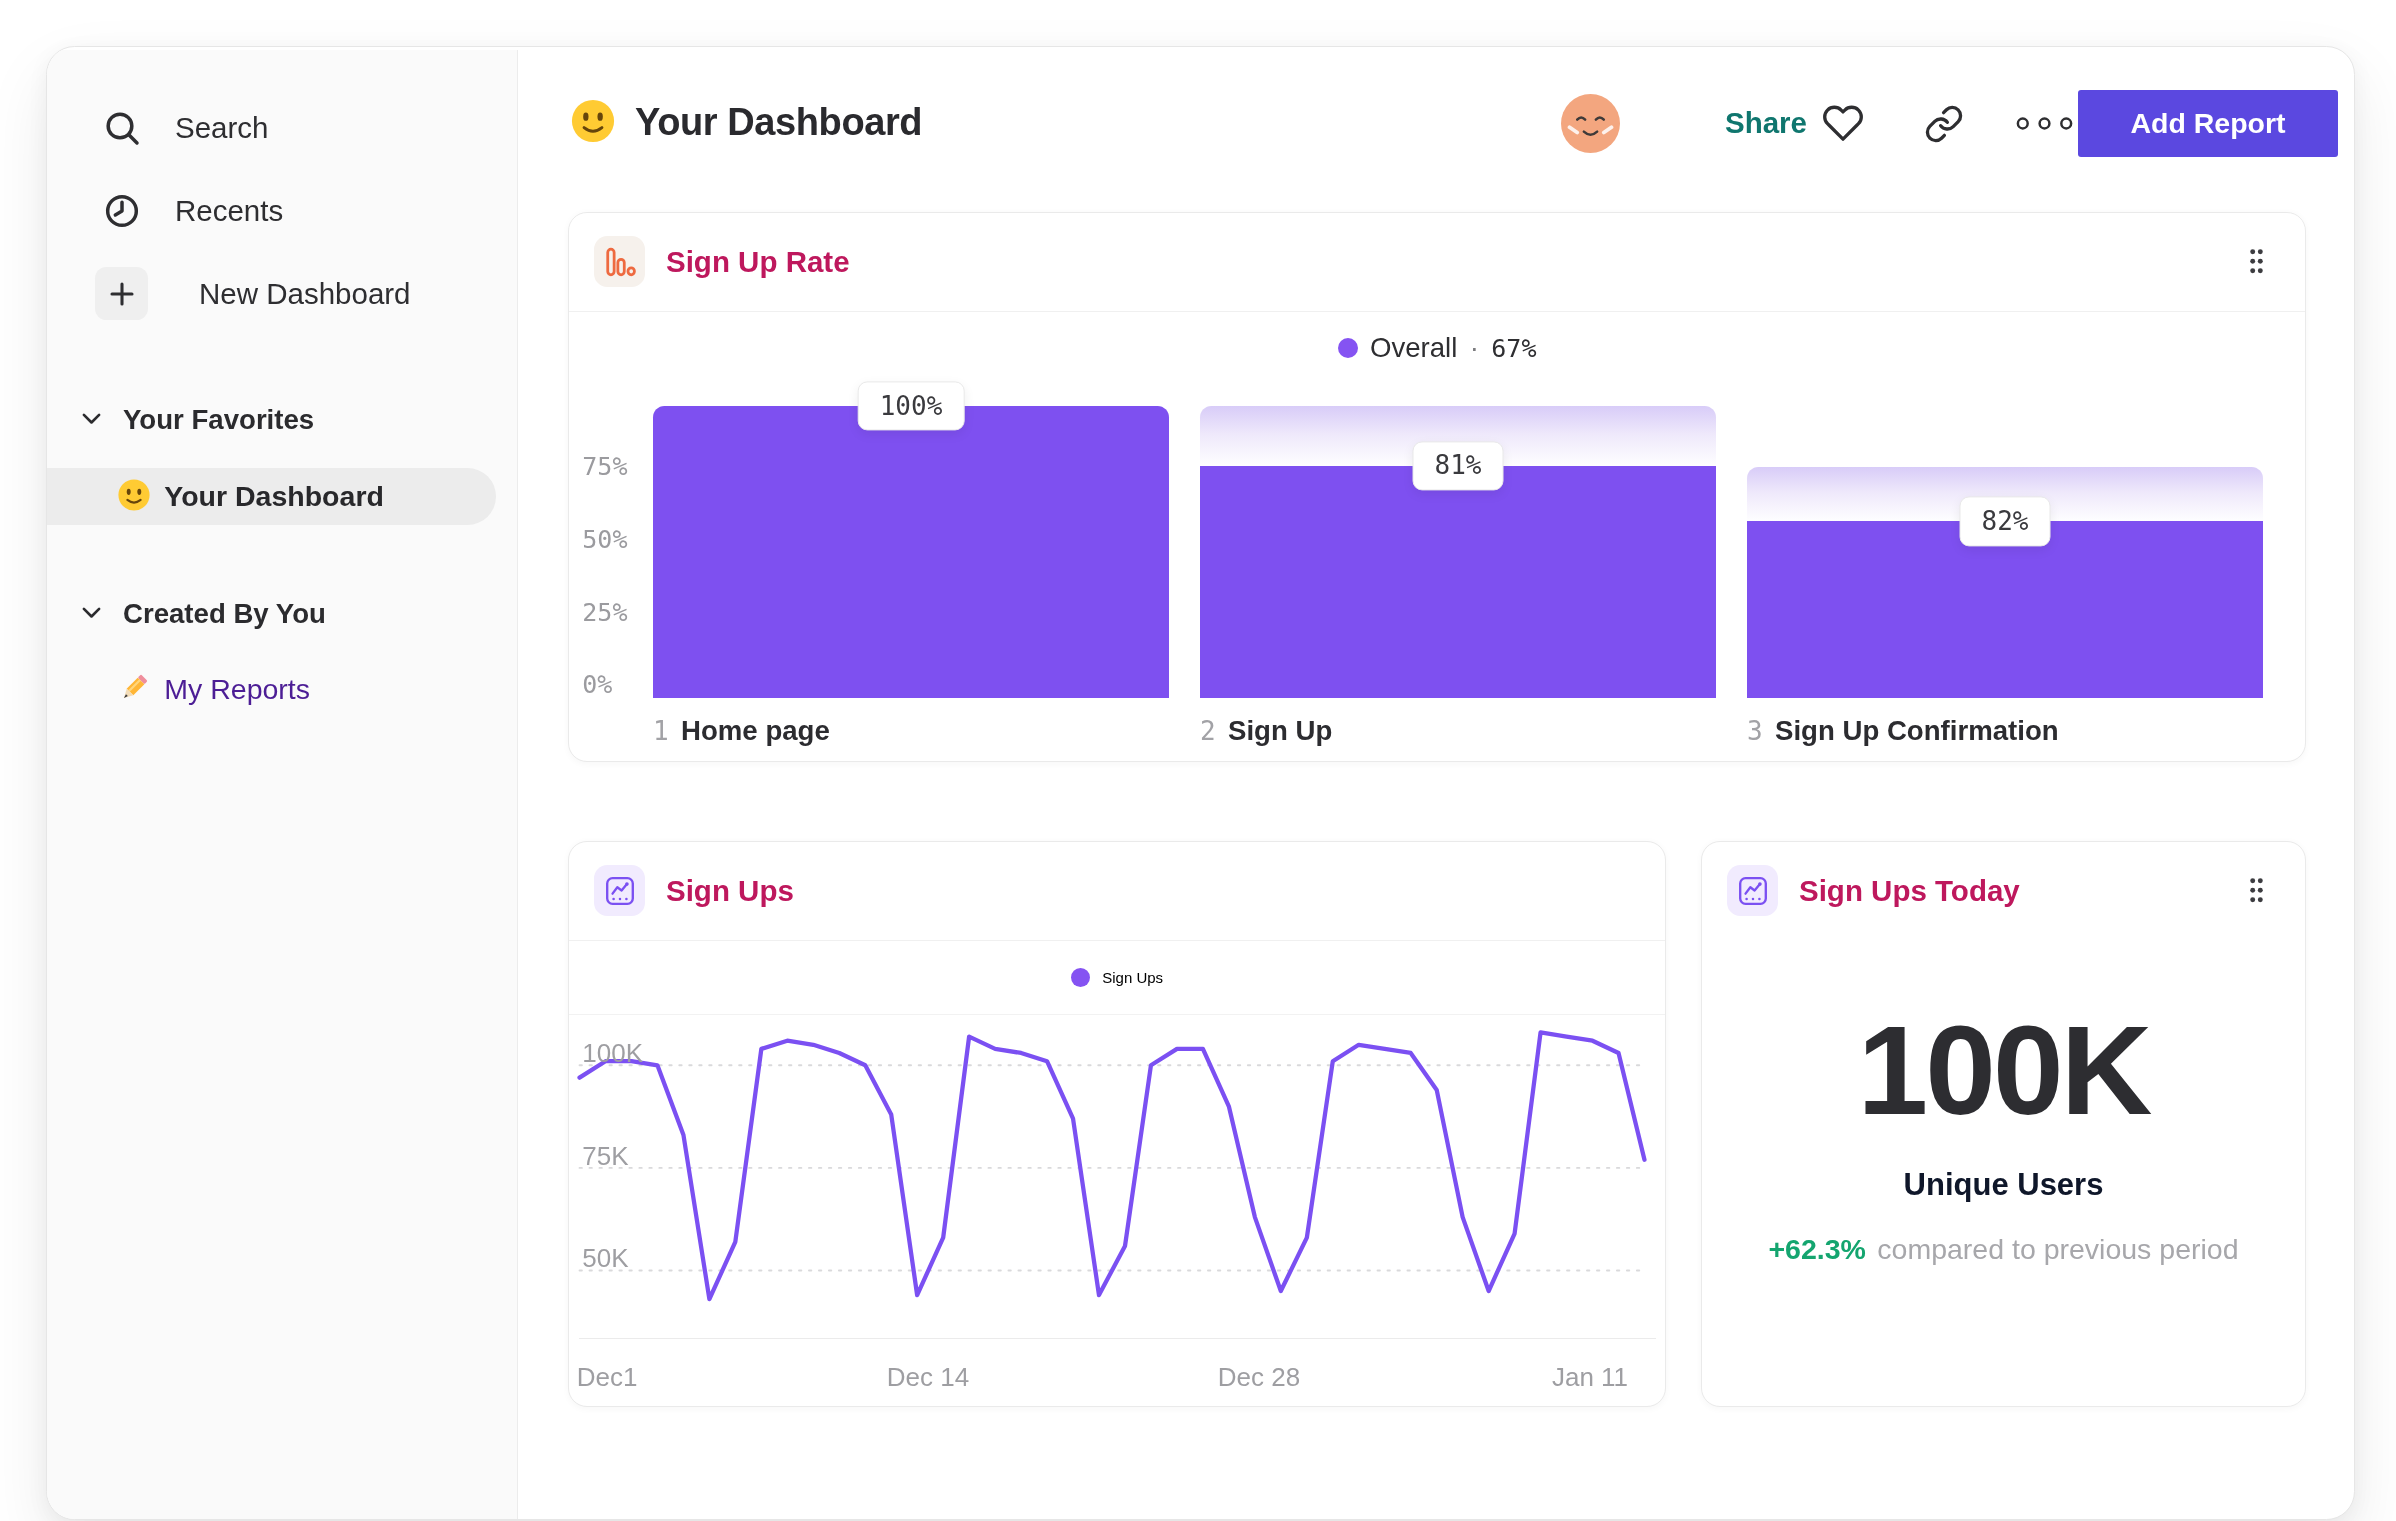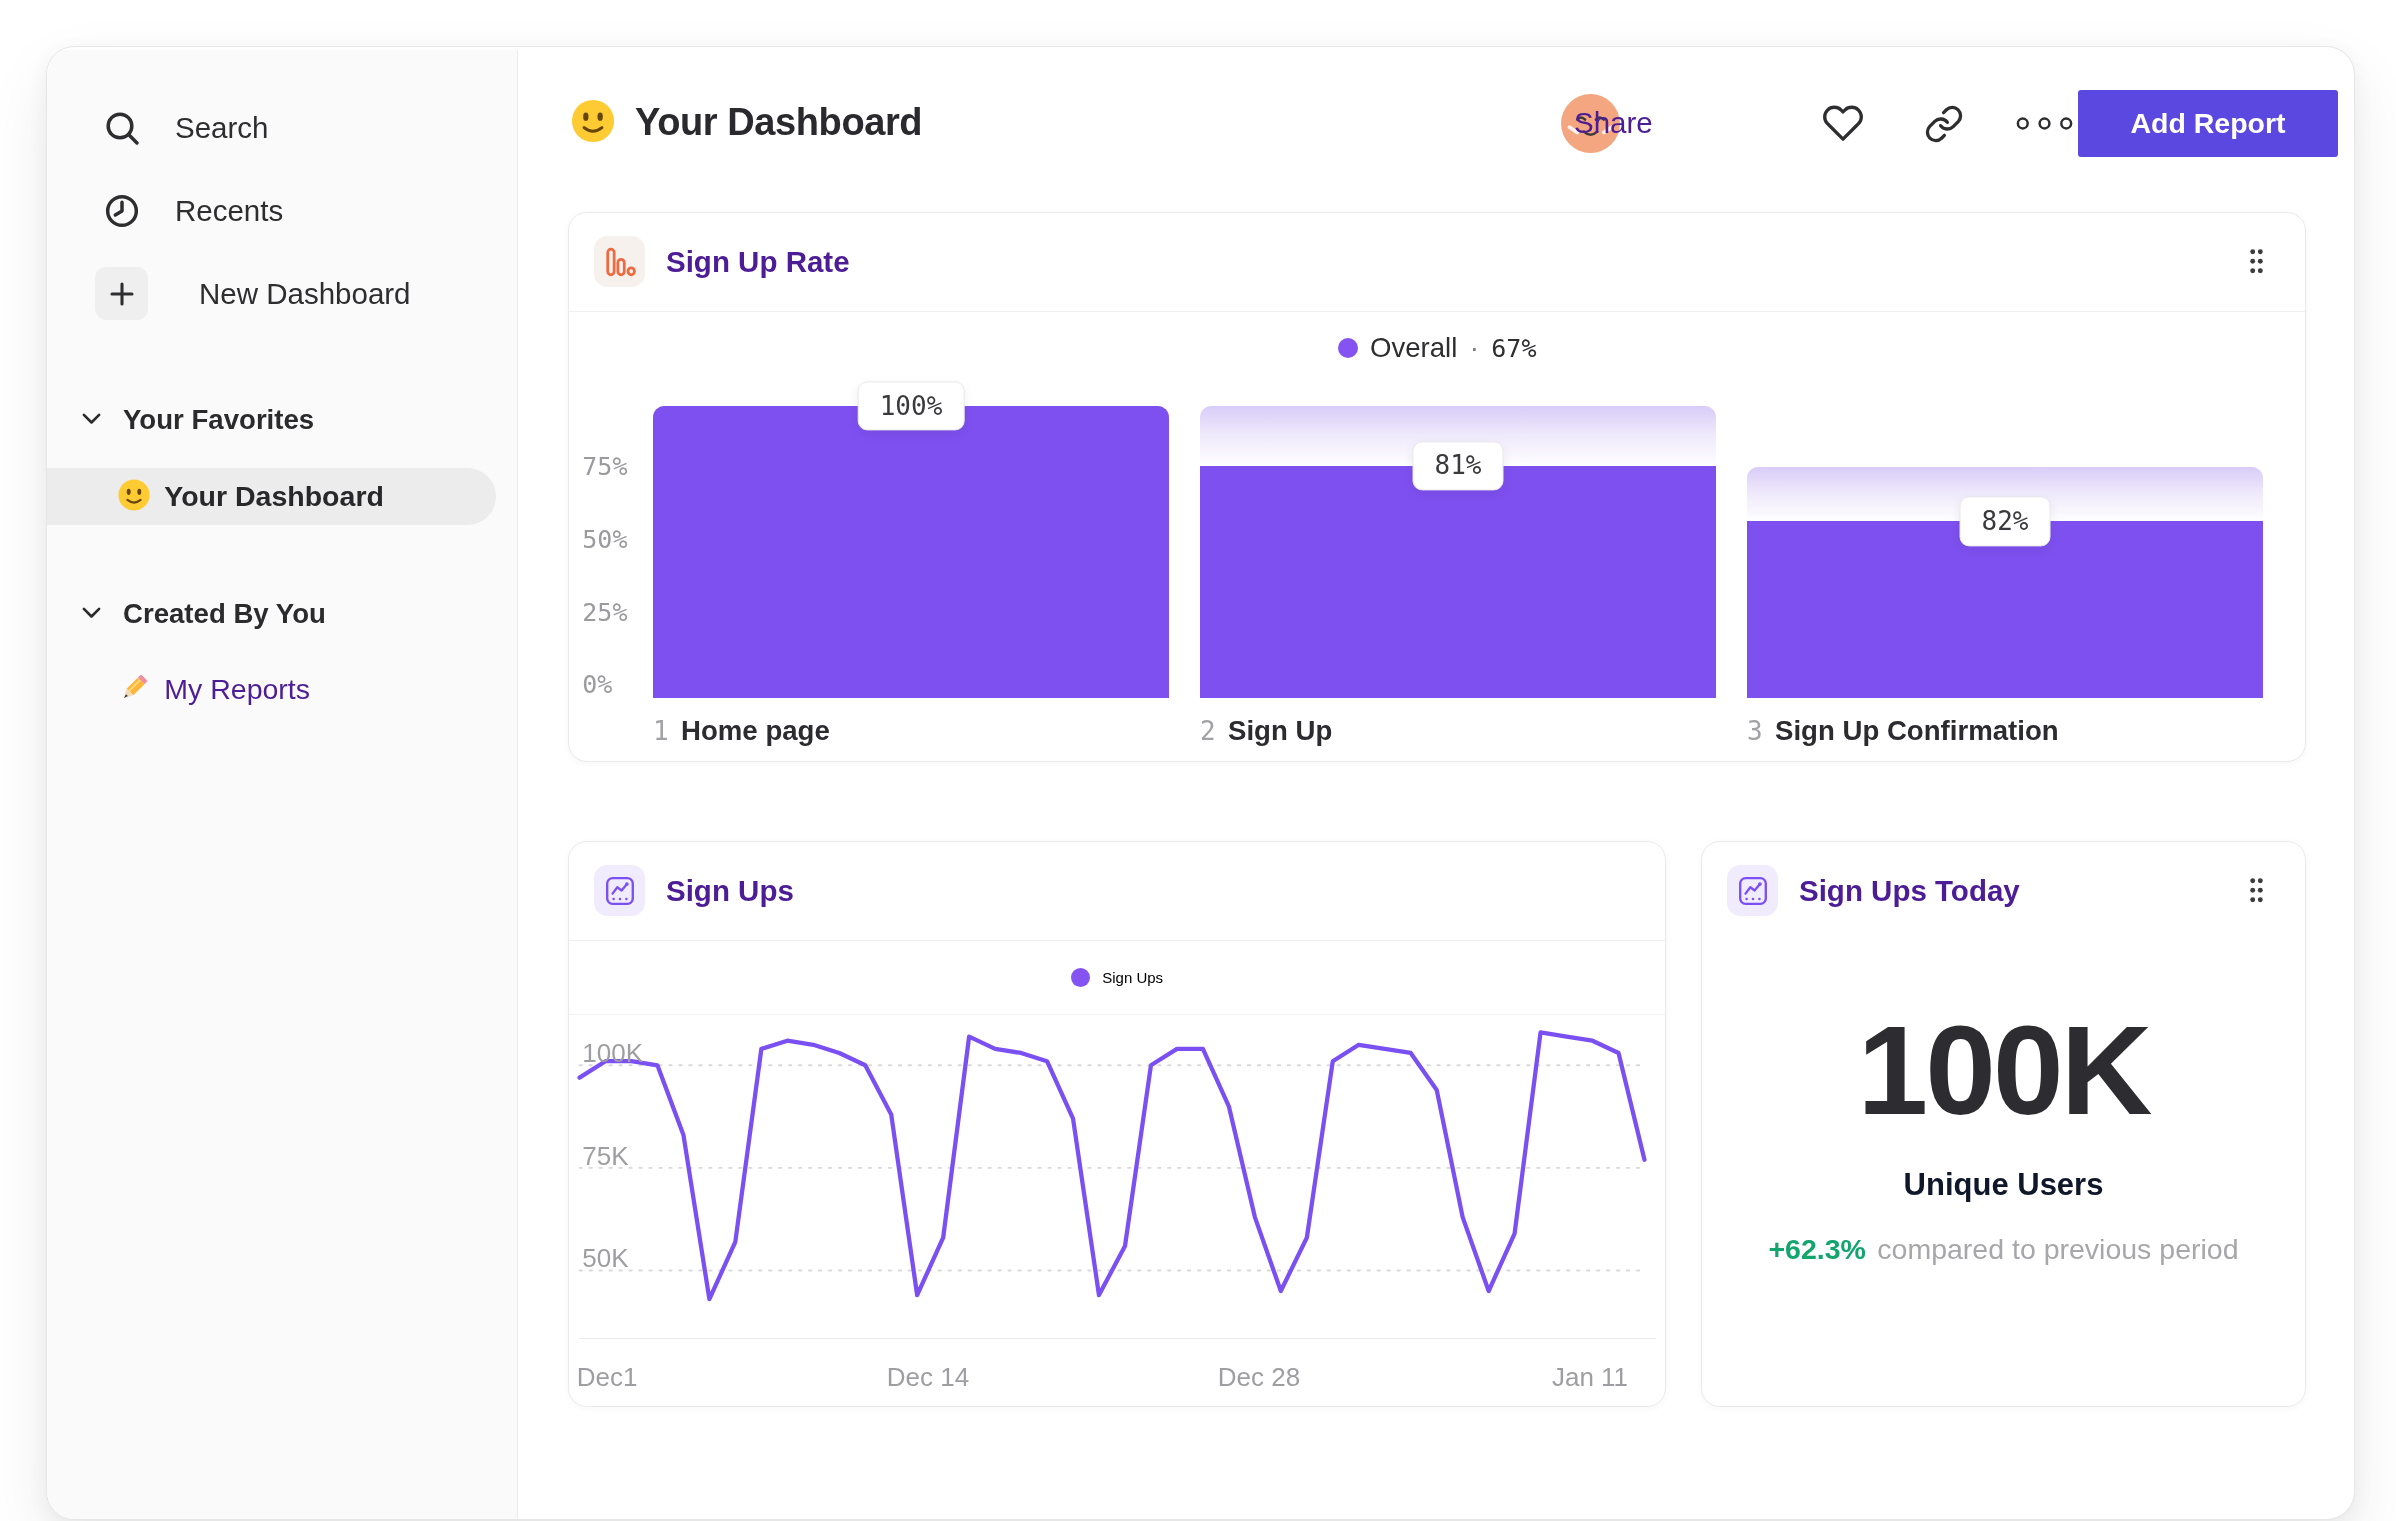--- a/index.html
+++ b/index.html
@@ -29,36 +29,36 @@
   .side-pill{position:absolute;left:0;top:418px;width:449px;height:57px;background:#ECECEC;
     border-radius:0 28.5px 28.5px 0;display:flex;align-items:center;padding-left:70px;box-sizing:border-box;cursor:pointer;}
   .side-pill .pill-label{margin-left:13.3px;font-size:28.5px;font-weight:600;color:#28282B;}
   .side-item{position:absolute;left:0;top:611px;width:449px;height:57px;
     display:flex;align-items:center;padding-left:70px;box-sizing:border-box;cursor:pointer;}
   .side-item .item-label{margin-left:13.3px;font-size:28.5px;font-weight:500;color:#4c1d95;}
   
   .page-title{position:absolute;left:523px;top:49px;height:53px;display:flex;align-items:center;gap:19px;}
   .page-title h1{margin:0;font-size:38px;font-weight:700;color:#2A2A2E;letter-spacing:-0.4px;}
   .avatar{position:absolute;left:1514px;top:47px;width:59px;height:59px;border-radius:50%;cursor:pointer;}
-  .share-label{position:absolute;left:1527px;top:59px;font-size:29.5px;font-weight:400;color:#4c1d95;cursor:pointer;}
+  .share-label{position:absolute;left:1678px;top:59px;font-size:29.5px;font-weight:700;color:#0f766e;cursor:pointer;}
   .hd-icon{position:absolute;cursor:pointer;display:flex;align-items:center;justify-content:center;}
   .add-report-btn{position:absolute;left:2031px;top:43px;width:260px;height:67px;border:none;
     background:#5B48E0;color:#fff;border-radius:3px;font-size:28.5px;font-weight:600;
     font-family:"Liberation Sans",sans-serif;cursor:pointer;display:flex;align-items:center;justify-content:center;}
   
   .card{position:absolute;background:#fff;border:1px solid #EAEAEA;border-radius:19px;
     box-shadow:0 1.9px 7.6px rgba(0,0,0,.035);box-sizing:border-box;}
   .card-head{position:absolute;left:0;top:0;right:0;height:98px;}
   .card-head.bordered{border-bottom:1px solid #F0F0F0;}
   .chip{position:absolute;left:25px;top:23px;width:51px;height:51px;border-radius:13.3px;
     display:flex;align-items:center;justify-content:center;}
   .chip.orange{background:#F6F1EC;}
   .chip.purple{background:#F1EBFE;}
   .card-title{position:absolute;left:97px;top:0;height:98px;display:flex;align-items:center;
-    font-size:29.5px;font-weight:600;color:#4c1d95;}
+    font-size:29.5px;font-weight:600;color:#be185d;}
   .handle{position:absolute;right:38px;top:32px;width:21px;height:32px;cursor:grab;display:flex;align-items:center;justify-content:center;}
   
   #card-funnel{left:521px;top:165px;width:1738px;height:550px;}
   .legend{position:absolute;left:0;right:0;display:flex;align-items:center;justify-content:center;gap:12.4px;}
   #card-funnel .legend{top:116px;height:38px;}
   .legend .dot{width:20px;height:20px;border-radius:50%;background:#8553F2;}
   .legend .lname{font-size:27.6px;font-weight:500;color:#2E2E31;}
   .legend .lsep{font-size:27.6px;color:#7b7b7e;}
   .legend .lval{font-family:"DejaVu Sans Mono",monospace;font-size:25px;color:#2E2E31;}
   .fy-label{position:absolute;left:13.3px;transform:translateY(-50%);

